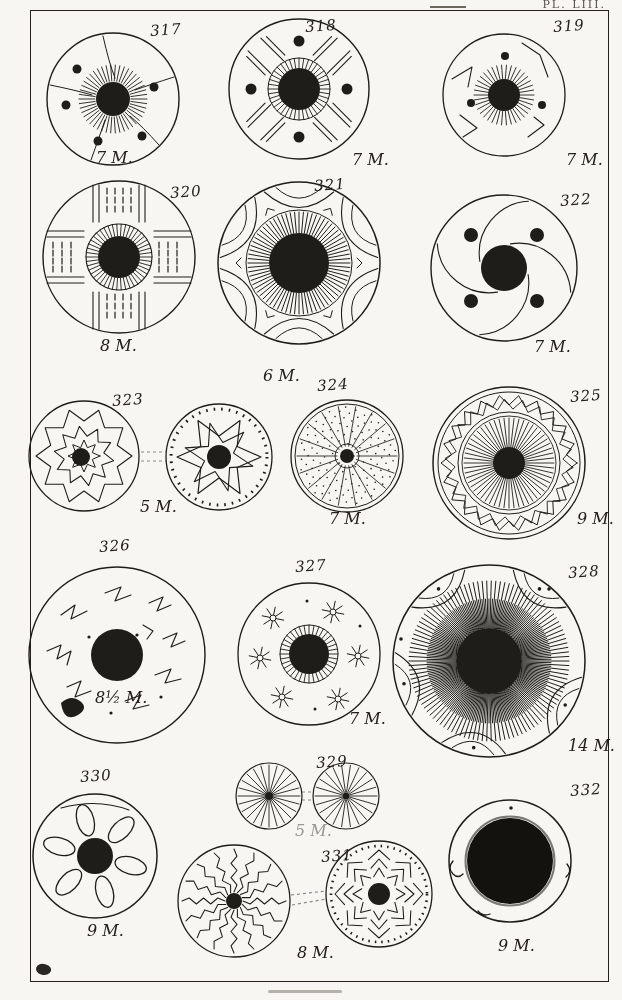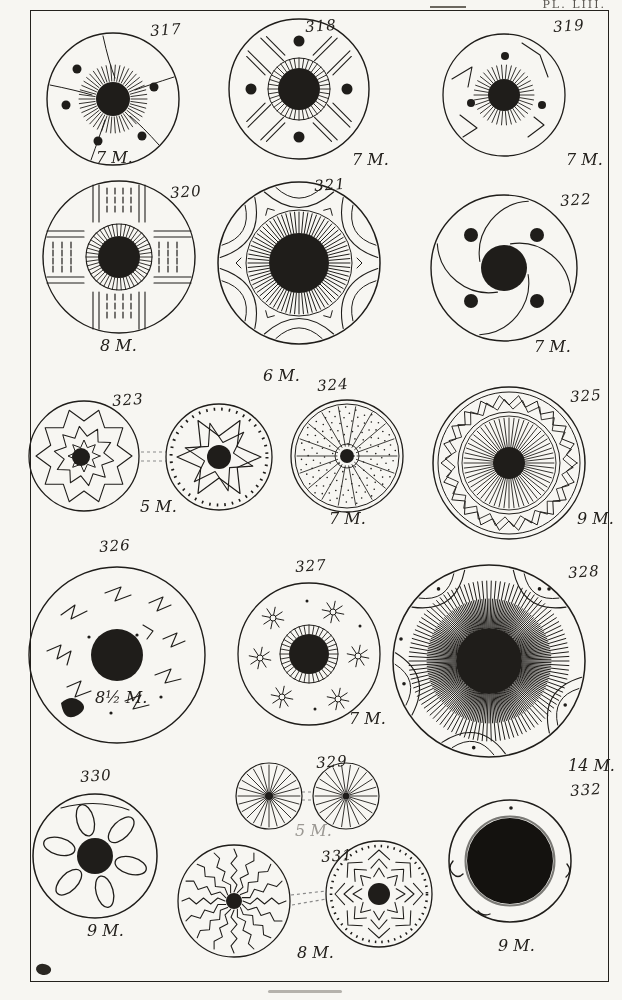--- a/index.html
+++ b/index.html
@@ -1199,21 +1199,21 @@
   <span class="siz" style="left: 140px; top: 497px;">5 M.</span>
   <span class="num" style="left: 317px; top: 376px;">324</span>
   <span class="siz" style="left: 329px; top: 509px;">7 M.</span>
   <span class="num" style="left: 570px; top: 387px;">325</span>
   <span class="siz" style="left: 577px; top: 509px;">9 M.</span>
   <span class="num" style="left: 99px; top: 537px;">326</span>
   <span class="siz" style="left: 95px; top: 688px;">8½ M.</span>
   <span class="num" style="left: 295px; top: 557px;">327</span>
   <span class="siz" style="left: 349px; top: 709px;">7 M.</span>
   <span class="num" style="left: 568px; top: 563px;">328</span>
-  <span class="siz" style="left: 568px; top: 756px;">14 M.</span>
+  <span class="siz" style="left: 568px; top: 736px;">14 M.</span>
   <span class="num" style="left: 316px; top: 753px;">329</span>
   <span class="siz dim" style="left: 295px; top: 821px;">5 M.</span>
   <span class="num" style="left: 80px; top: 767px;">330</span>
   <span class="siz" style="left: 87px; top: 921px;">9 M.</span>
   <span class="num" style="left: 321px; top: 847px;">331</span>
   <span class="siz" style="left: 297px; top: 943px;">8 M.</span>
   <span class="num" style="left: 570px; top: 781px;">332</span>
   <span class="siz" style="left: 498px; top: 936px;">9 M.</span>
 </div>
 

